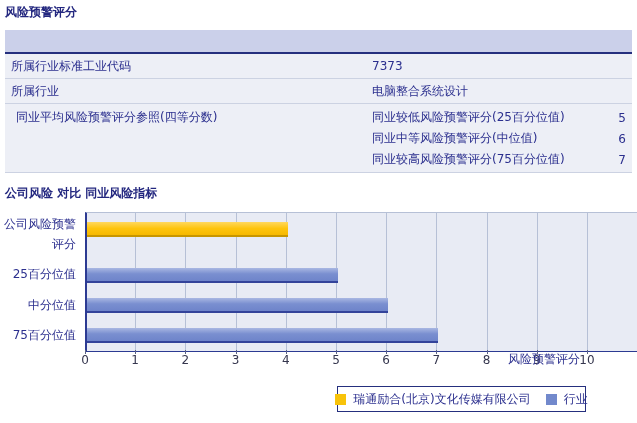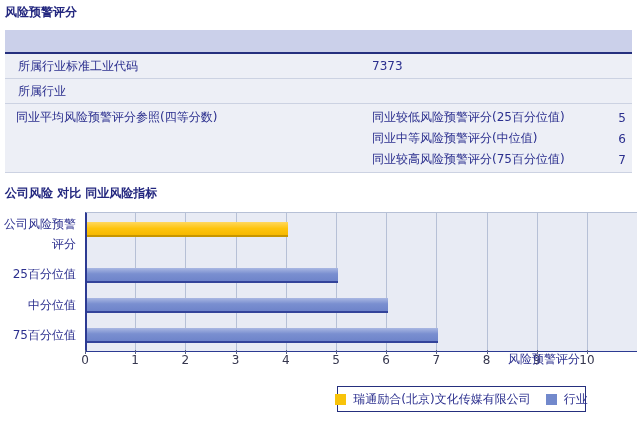--- a/index.html
+++ b/index.html
@@ -7,21 +7,21 @@
     width:637px;height:423px;overflow:hidden;background:#ffffff;
     font-family:"DejaVu Sans","Liberation Sans",sans-serif;
     font-size:12px;color:#2b2f8e;
   }
   .page{position:relative;width:637px;height:423px;background:#ffffff;}
   .section-title{position:absolute;left:5px;font-weight:bold;font-size:12px;color:#23277f;}
   
   .itable{position:absolute;left:5px;top:30px;width:627px;}
   .thead{height:22px;background:#cbd0ea;border-bottom:2px solid #252f7e;}
   .trow{display:flex;align-items:center;background:#edeff6;border-bottom:1px solid #ccd2e2;min-height:24px;}
-  .trow .lbl{box-sizing:border-box;width:367px;padding-left:13px;flex:none;}
+  .trow .lbl{box-sizing:border-box;width:367px;padding-left:6px;flex:none;}
   .trow .val{flex:1;padding-right:24px;}
   .trow-tall{display:flex;align-items:flex-start;background:#edeff6;border-bottom:1px solid #ccd2e2;padding:3px 0 2px 0;}
   .trow-tall .lbl{box-sizing:border-box;width:367px;padding-left:11px;flex:none;line-height:21px;}
   .subcol{flex:1;padding-right:6px;}
   .subrow{display:flex;justify-content:space-between;align-items:center;height:21px;}
   
   .plot{
     position:absolute;left:85px;top:212px;width:550px;height:138px;
     background:#e8ebf4;box-sizing:content-box;
     border-top:1px solid #b6c0d6;border-right:1px solid #b6c0d6;
@@ -56,20 +56,21 @@
   <div class="itable">
     <div class="thead"></div>
 
     <div class="trow">
       <div class="lbl">所属行业标准工业代码</div>
       <div class="val">7373</div>
     </div>
 
     <div class="trow">
       <div class="lbl">所属行业</div>
+      <div class="val">电脑整合系统设计</div>
     </div>
 
     <div class="trow-tall">
       <div class="lbl">同业平均风险预警评分参照(四等分数)</div>
       <div class="subcol">
         <div class="subrow">
           <span>同业较低风险预警评分(25百分位值)</span>
           <span>5</span>
         </div>
         <div class="subrow">

